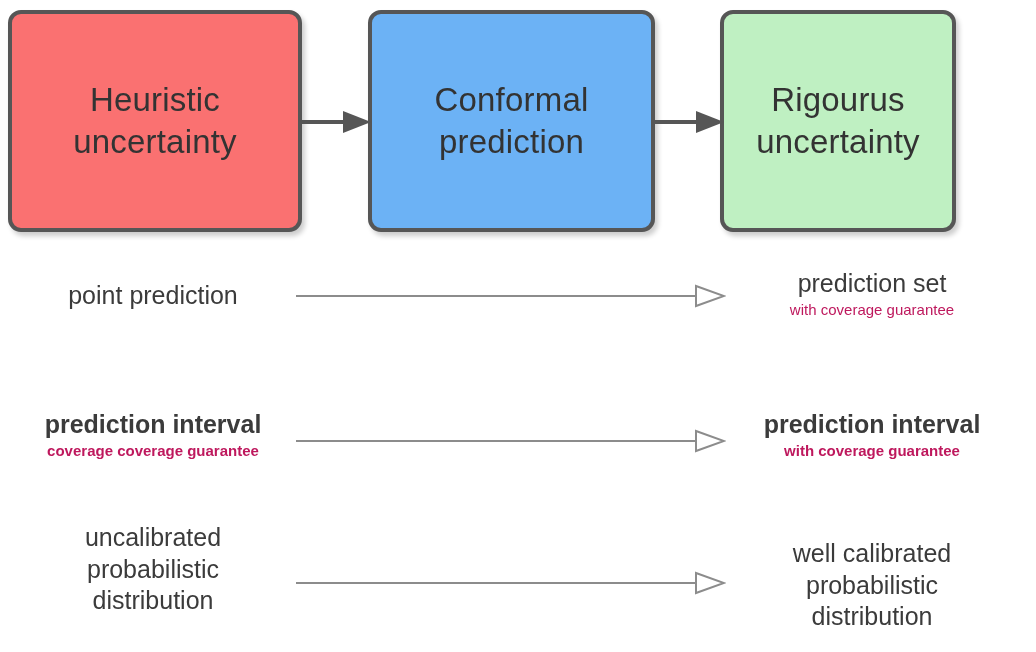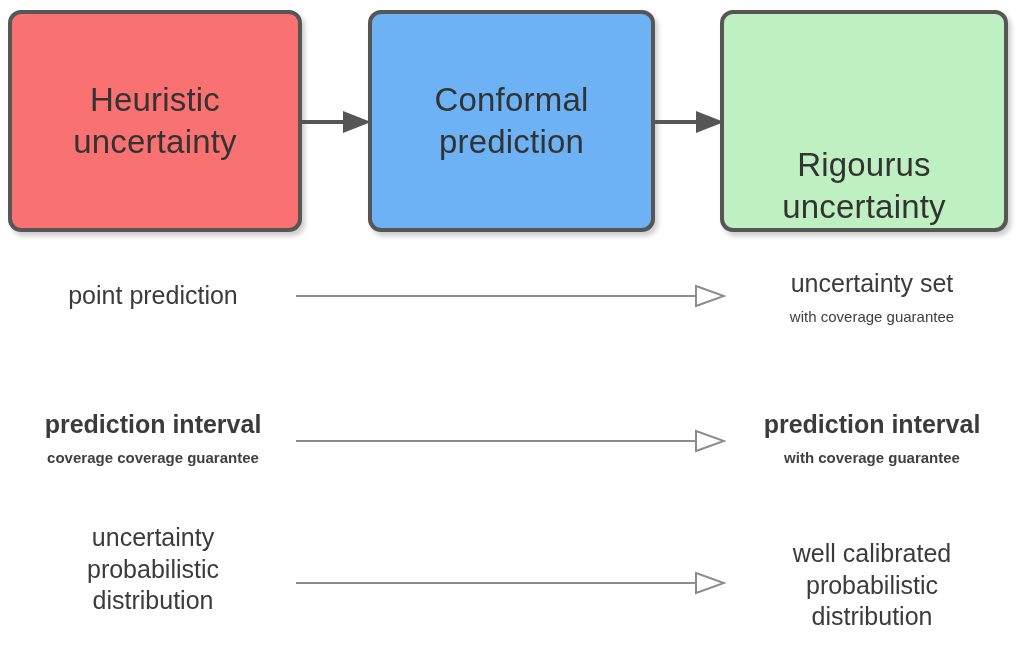--- a/index.html
+++ b/index.html
@@ -33,21 +33,21 @@
     color: #333333;
     font-size: 33px;
     line-height: 1.28;
     letter-spacing: .2px;
     box-shadow: 3px 4px 5px rgba(0,0,0,0.20);
   }
   .pbox .lbl { display: block; padding: 0 6px; }
 
   #box-heuristic  { left: 8px;   top: 10px; width: 294px; height: 222px; }
   #box-conformal  { left: 368px; top: 10px; width: 287px; height: 222px; }
-  #box-rigourous  { left: 720px; top: 10px; width: 288px; height: 222px; align-items: flex-end; }
+  #box-rigourous  { left: 720px; top: 10px; width: 236px; height: 222px; }
 
   
   .connector {
     position: absolute;
     height: 34px;
     pointer-events: none;
   }
   .connector svg { display: block; }
   #connector-1 { left: 299px; top: 105px; width: 74px; }
   #connector-2 { left: 652px; top: 105px; width: 74px; }
@@ -66,22 +66,22 @@
   .side .main {
     display: block;
     font-size: 25px;
     line-height: 1.26;
     white-space: pre-line;
   }
   .side .sub {
     display: block;
     font-size: 15px;
     line-height: 1.2;
-    margin-top: 8px;
-    color: #404040;
+    margin-top: 1px;
+    color: #be185d;
   }
   .side-left  { left: 8px;   width: 290px; }
   .side-right { left: 722px; width: 300px; }
 
   
   #row-1 .side-left  { top: 18px; }
   #row-1 .side-right { top: 6px; }
   #row-2 .side-left  { top: 4px; }
   #row-2 .side-right { top: 4px; }
   #row-3 .side-left  { top: 2px; }
@@ -139,21 +139,21 @@
       <span class="main">point prediction</span>
 
     </div>
     <div class="thin-arrow" id="arrow-1">
       <svg width="430" height="26" viewBox="0 0 430 26" xmlns="http://www.w3.org/2000/svg">
         <line x1="0" y1="13" x2="400" y2="13" stroke="#8c8c8c" stroke-width="2"></line>
         <polygon points="400,3 428,13 400,23" fill="none" stroke="#8c8c8c" stroke-width="2"></polygon>
       </svg>
     </div>
     <div class="side side-right" style="color: rgb(59, 59, 59);">
-      <span class="main">uncertainty set</span>
+      <span class="main">prediction set</span>
       <span class="sub">with coverage guarantee</span>
     </div>
   </div>
 
   <div class="row" id="row-2">
     <div class="side side-left" style="color: rgb(59, 59, 59);">
       <span class="main">prediction interval</span>
       <span class="sub">coverage coverage guarantee</span>
     </div>
     <div class="thin-arrow" id="arrow-2">
@@ -163,21 +163,21 @@
       </svg>
     </div>
     <div class="side side-right" style="color: rgb(59, 59, 59);">
       <span class="main">prediction interval</span>
       <span class="sub">with coverage guarantee</span>
     </div>
   </div>
 
   <div class="row" id="row-3">
     <div class="side side-left" style="color: rgb(59, 59, 59);">
-      <span class="main">uncertainty
+      <span class="main">uncalibrated
 probabilistic
 distribution</span>
 
     </div>
     <div class="thin-arrow" id="arrow-3">
       <svg width="430" height="26" viewBox="0 0 430 26" xmlns="http://www.w3.org/2000/svg">
         <line x1="0" y1="13" x2="400" y2="13" stroke="#8c8c8c" stroke-width="2"></line>
         <polygon points="400,3 428,13 400,23" fill="none" stroke="#8c8c8c" stroke-width="2"></polygon>
       </svg>
     </div>

